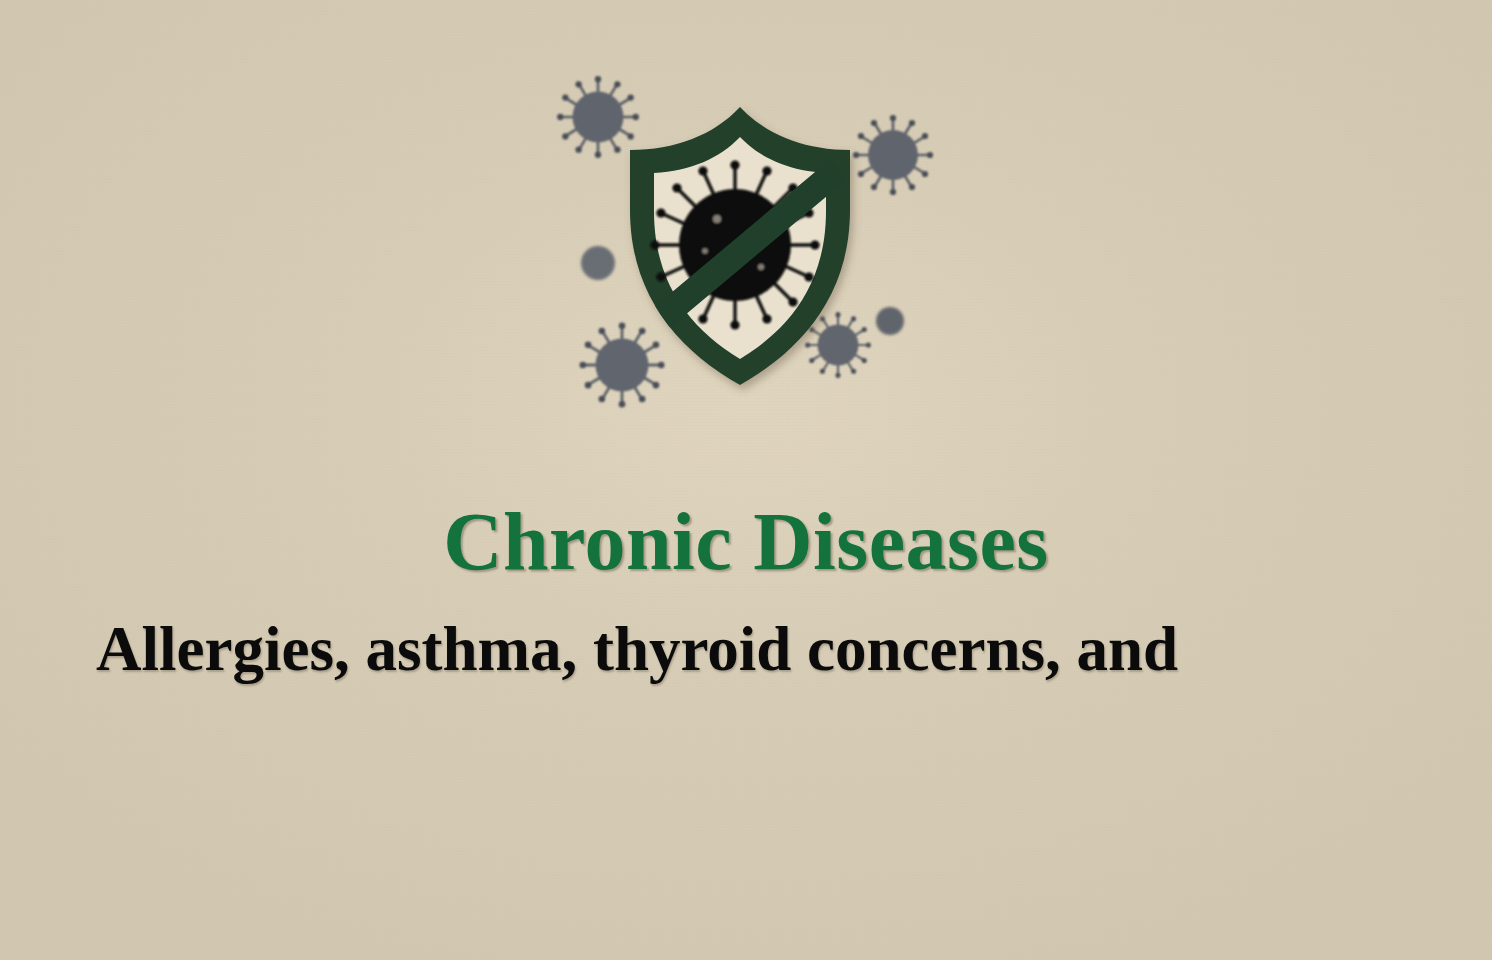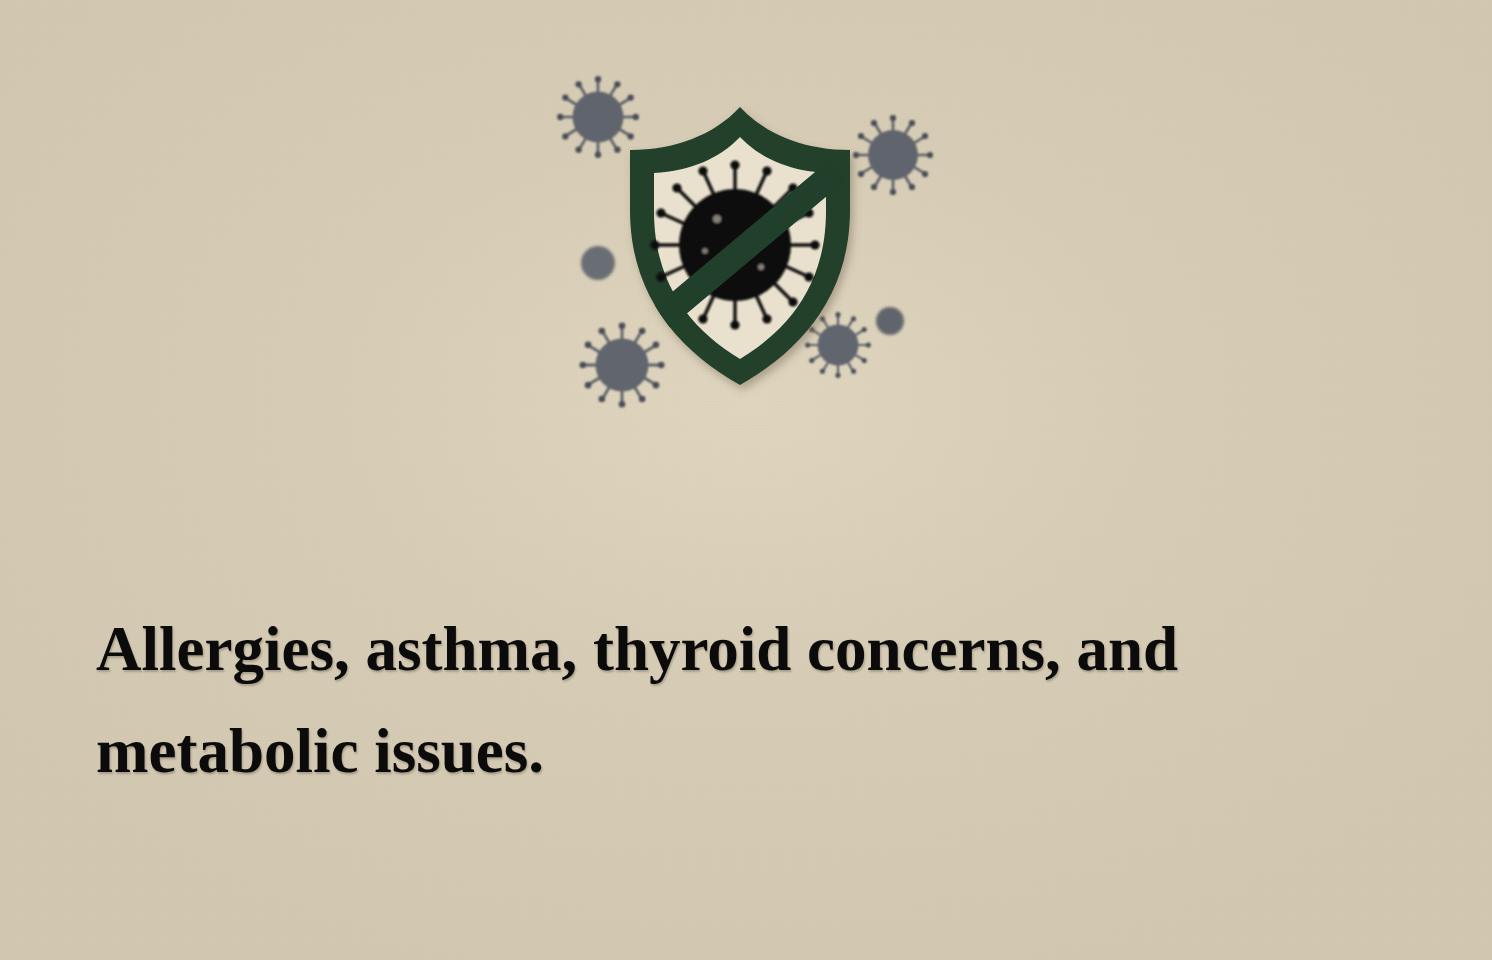--- a/index.html
+++ b/index.html
@@ -220,19 +220,19 @@
           </g>
         </g>
       </g>
 
       <g clip-path="url(#shieldClip)">
         <rect x="88" y="194" width="250" height="26" rx="2" transform="rotate(-40 210 207)" fill="#20402c"></rect>
       </g>
     </svg>
   </div>
 
+  <h1 id="title">Chronic Diseases</h1>
 
   <div id="subtitle">
     <span class="line">Allergies, asthma, thyroid concerns, and</span>
-    <span class="line">metabolic issues.</span>
   </div>
 
 </div>
 
 </body></html>

